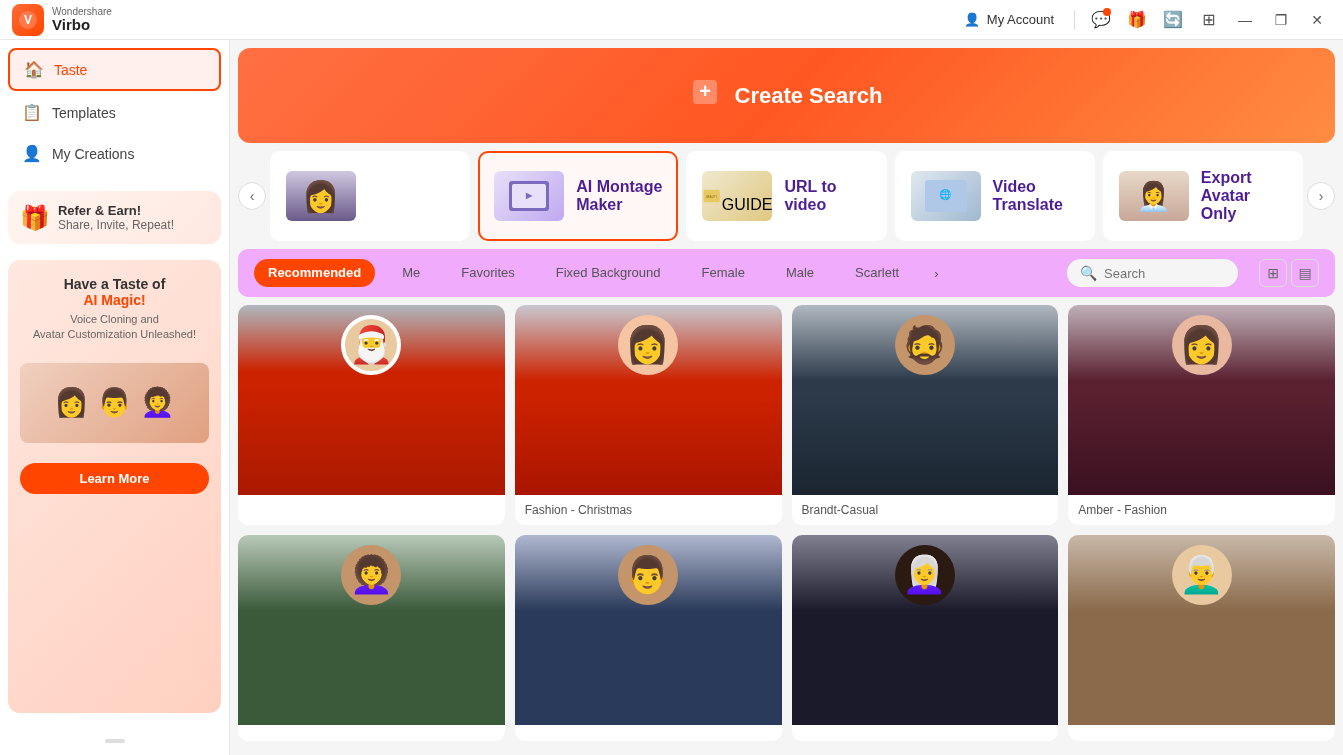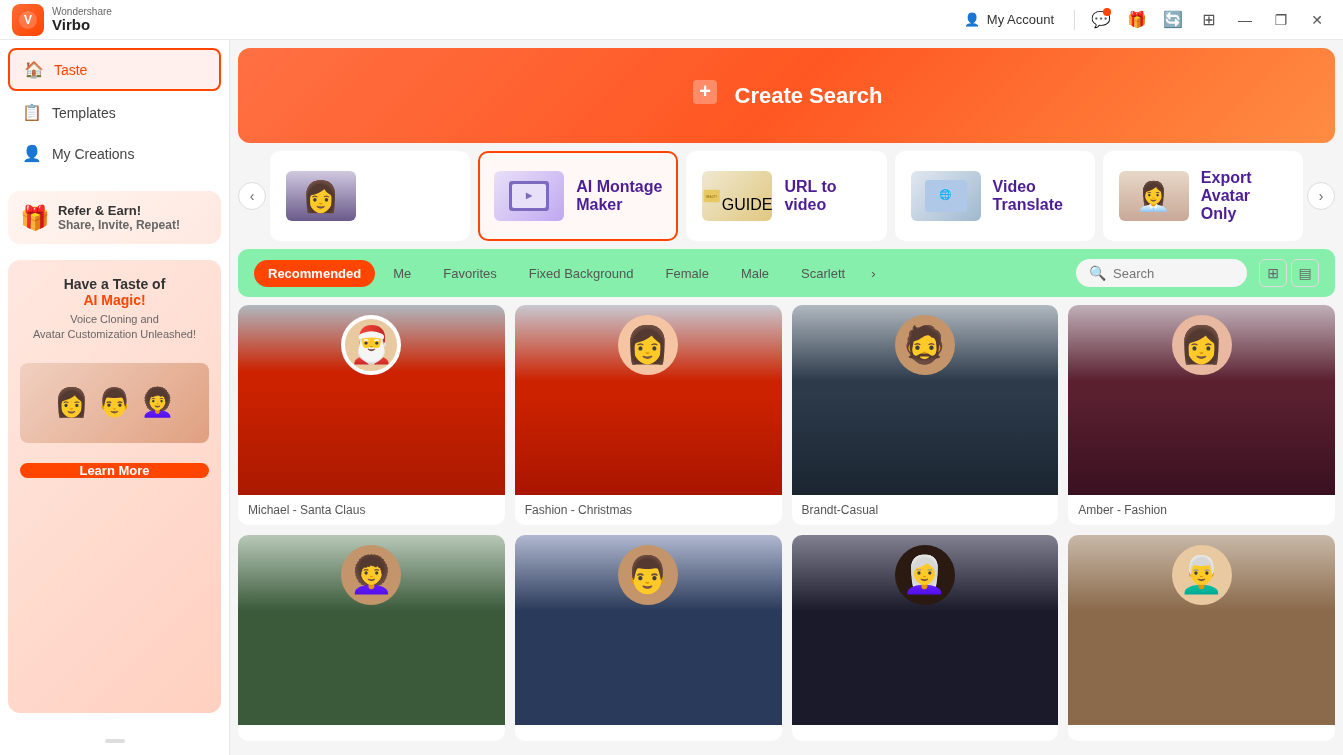--- a/index.html
+++ b/index.html
@@ -50,41 +50,41 @@
     .nav-icon { font-size: 16px; }
 
     .sidebar-promo {
       margin: 8px;
       background: linear-gradient(135deg, #fff5f0, #ffe8e0);
       border-radius: 12px;
       padding: 12px;
       display: flex; align-items: center; gap: 8px;
     }
     .promo-icon { font-size: 24px; }
-    .promo-text { font-size: 12px; font-weight: bold; }
+    .promo-text { font-size: 12px; }
     .promo-text strong { display: block; font-size: 13px; color: #333; }
     .promo-text span { color: #666; }
 
     .sidebar-ai-card {
       margin: 8px;
       background: linear-gradient(135deg, #ffe8e0, #ffd0c0);
       border-radius: 12px;
       padding: 16px 12px;
       text-align: center;
       flex: 1;
       position: relative;
       overflow: hidden;
     }
     .ai-card-title { font-size: 14px; font-weight: 600; color: #333; margin-bottom: 4px; }
     .ai-card-highlight { color: #ff4500; font-weight: 700; }
     .ai-card-sub { font-size: 11px; color: #666; margin-bottom: 16px; line-height: 1.4; }
     .ai-card-avatars { display: flex; justify-content: center; gap: 4px; margin: 8px 0; }
     .learn-more-btn {
       background: #ff4500; color: white; border: none; border-radius: 20px;
-      padding: 0 24px; font-size: 13px; font-weight: 600; cursor: pointer;
+      padding: 8px 24px; font-size: 13px; font-weight: 600; cursor: pointer;
       width: 100%; margin-top: 8px;
     }
     .sidebar-dots { text-align: center; padding: 8px; }
     .dots { display: inline-block; width: 20px; height: 4px; background: #ddd; border-radius: 2px; }
 
     
     .content { flex: 1; overflow-y: auto; background: #f5f5f5; }
 
     
     .create-video-banner {
@@ -105,21 +105,21 @@
     .feature-card {
       flex: 1; background: white; border-radius: 10px; padding: 16px 14px;
       display: flex; align-items: center; gap: 12px; cursor: pointer;
       border: 2px solid transparent; min-height: 80px;
     }
     .feature-card.active { border-color: #ff4500; background: #fff8f6; }
     .feature-card-thumb { width: 70px; height: 50px; background: #f0f0f0; border-radius: 6px; overflow: hidden; display: flex; align-items: center; justify-content: center; flex-shrink: 0; }
     .feature-card-info h3 { font-size: 16px; font-weight: 600; color: #4c1d95; }
 
     
-    .filter-section { margin: 0 8px 8px; background: #86efac; border-radius: 10px; padding: 10px 16px; display: flex; align-items: center; gap: 4px; }
+    .filter-section { margin: 0 8px 8px; background: #f0abfc; border-radius: 10px; padding: 10px 16px; display: flex; gap: 13px; }
     .filter-tab { padding: 6px 14px; border-radius: 20px; font-size: 13px; cursor: pointer; color: #555; white-space: nowrap; }
     .filter-tab.active { background: #ff4500; color: white; font-weight: 600; }
     .filter-more { display: flex; align-items: center; gap: 2px; padding: 6px 8px; cursor: pointer; color: #555; font-size: 13px; }
     .search-box { margin-left: auto; display: flex; align-items: center; gap: 6px; background: #f5f5f5; border-radius: 20px; padding: 6px 14px; }
     .search-box input { border: none; background: transparent; font-size: 13px; color: #333; outline: none; width: 120px; }
     .search-icon-filter { font-size: 14px; color: #999; }
     .view-icons { display: flex; gap: 4px; margin-left: 8px; }
     .view-icon-btn { width: 28px; height: 28px; border: 1px solid #ddd; border-radius: 6px; display: flex; align-items: center; justify-content: center; cursor: pointer; font-size: 14px; color: #666; }
 
     
@@ -305,21 +305,20 @@
 
     <div class="avatar-grid">
 
       <div class="avatar-card">
         <div class="avatar-img" style="background: linear-gradient(180deg, #b0b8c0 0%, #cc2200 35%); position:relative; overflow:hidden;">
           <div style="position:absolute; top:10px; left:50%; transform:translateX(-50%); text-align:center;">
             <div style="width:60px; height:60px; border-radius:50%; background:#e8c9a0; margin:0 auto; border:4px solid #fff; overflow:hidden; display:flex; align-items:center; justify-content:center; font-size:36px;">🎅</div>
           </div>
           <div style="position:absolute; bottom:0; left:0; right:0; height:110px; background: linear-gradient(180deg, #cc2200 0%, #aa1900 100%);"></div>
         </div>
-        <div class="avatar-name">Michael - Santa Claus</div>
       </div>
 
       <div class="avatar-card">
         <div class="avatar-img" style="background: linear-gradient(180deg, #c8c8d0 0%, #cc2200 40%); position:relative; overflow:hidden;">
           <div style="position:absolute; top:10px; left:50%; transform:translateX(-50%); text-align:center;">
             <div style="width:60px; height:60px; border-radius:50%; background:#f5c5a3; margin:0 auto; overflow:hidden; display:flex; align-items:center; justify-content:center; font-size:36px;">👩</div>
           </div>
           <div style="position:absolute; bottom:0; left:0; right:0; height:100px; background: linear-gradient(180deg, #cc2200 0%, #aa1500 100%);"></div>
         </div>
         <div class="avatar-name">Fashion - Christmas</div>

